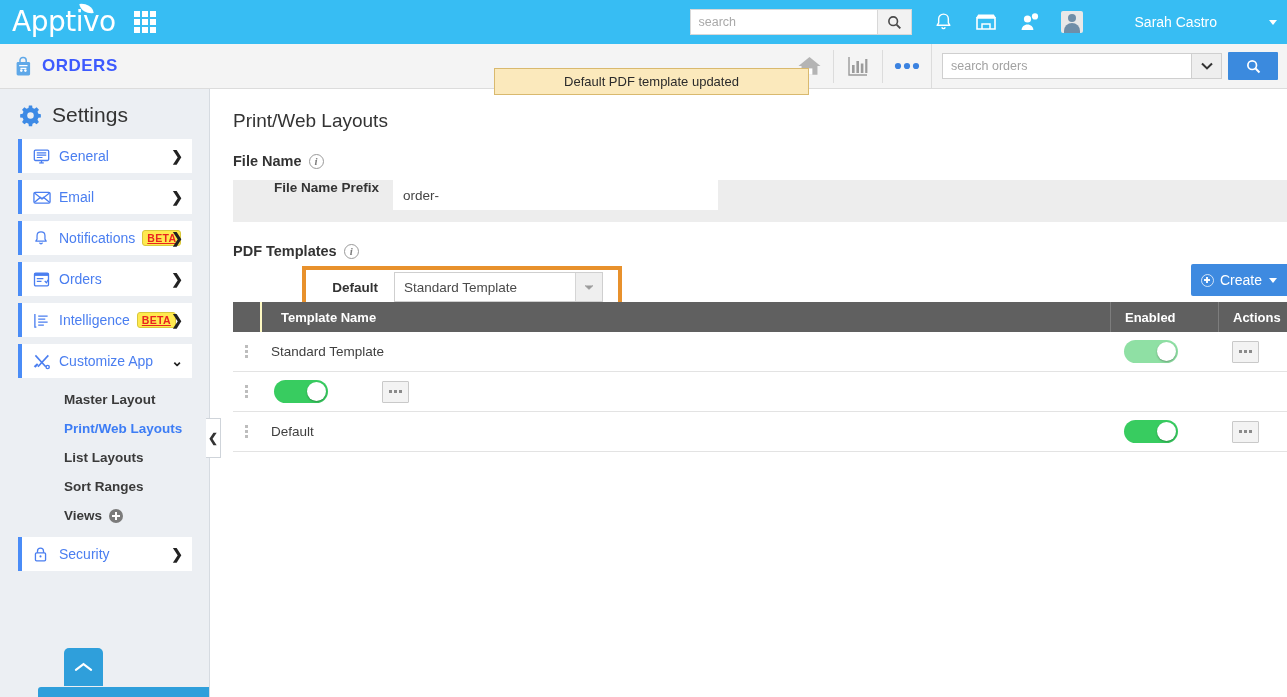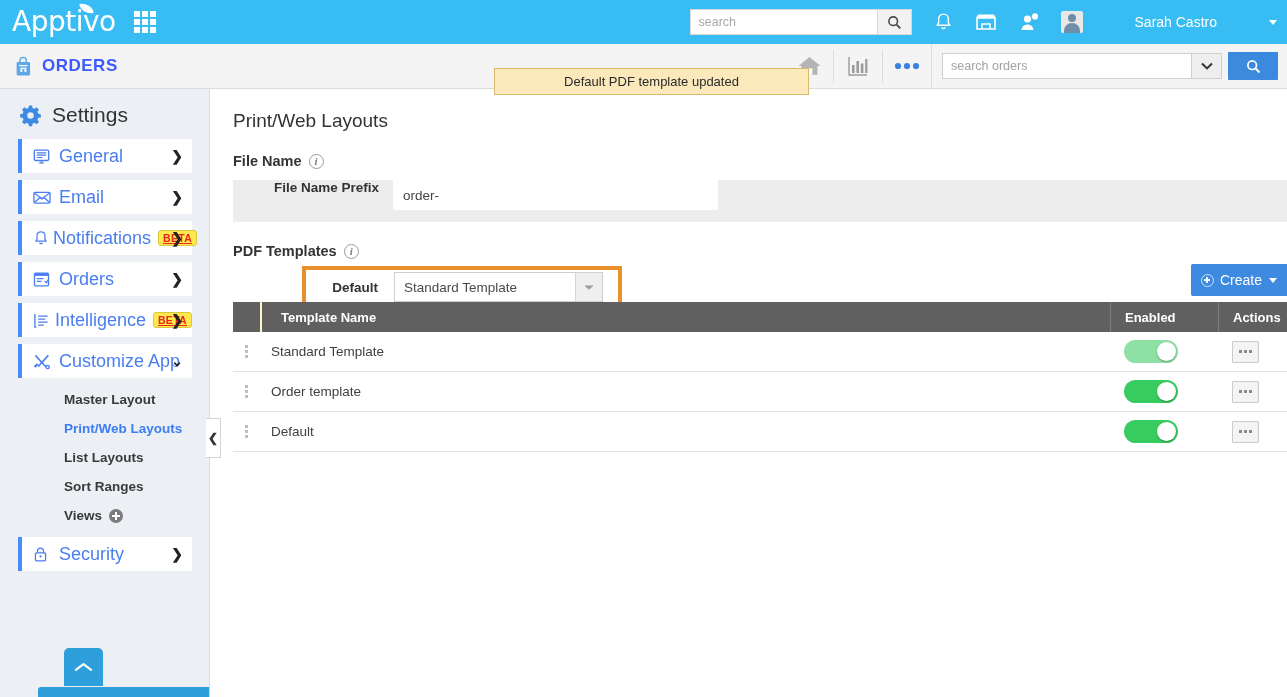--- a/index.html
+++ b/index.html
@@ -154,21 +154,21 @@
   .navrow {
     position: relative; background: #ffffff; height: 34px;
     display: flex; align-items: center;
     margin-bottom: 7px;
     border-left: 4px solid #4a8cf7;
     padding-left: 11px;
     cursor: pointer;
   }
   .navrow .nicon { width: 22px; display:flex; align-items:center; justify-content:flex-start; }
   .navrow .nlabel {
-    color: #4a7ef0; font-size: 18px; margin-left: 4px;
+    color: #4a7ef0; font-size: 14px; margin-left: 4px;
   }
   .beta {
     background: #ffe94e; color: #e8251f; font-size: 10.5px; font-weight: bold;
     border: 1px solid #d9c83b; border-radius: 3px; padding: 1px 4px;
     margin-left: 7px; letter-spacing: .3px; text-decoration: underline;
   }
   .navrow .chev {
     position: absolute; right: 9px; top: 50%; transform: translateY(-50%);
     color: #222; font-size: 14px; font-weight: bold;
   }
@@ -644,21 +644,20 @@
           </div>
       </div>
     </div>
 
     <div class="trow">
       <div class="drag-dots">
           <i></i>
           <i></i>
           <i></i>
         </div>
-      <div class="td-name">Order template</div>
       <div class="td-enabled">
         <div class="toggle">
             <span class="knob"></span>
           </div>
       </div>
       <div class="td-actions">
         <div class="actbtn">
             <i></i>
             <i></i>
             <i></i>

